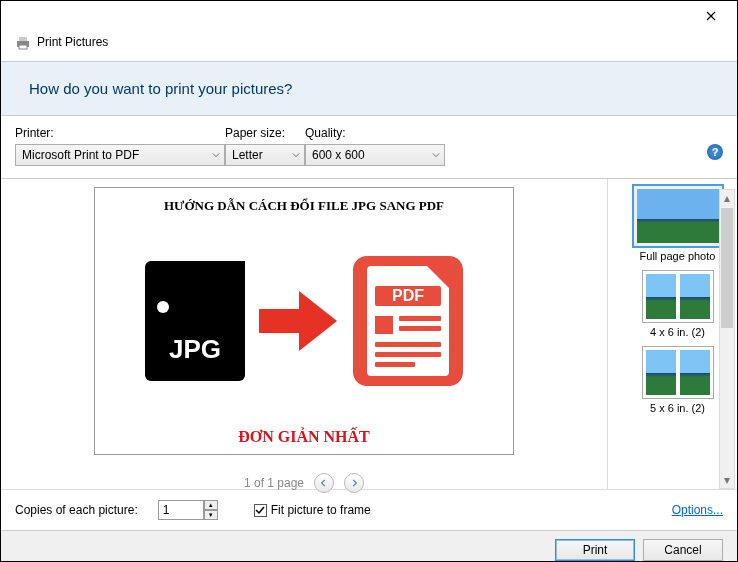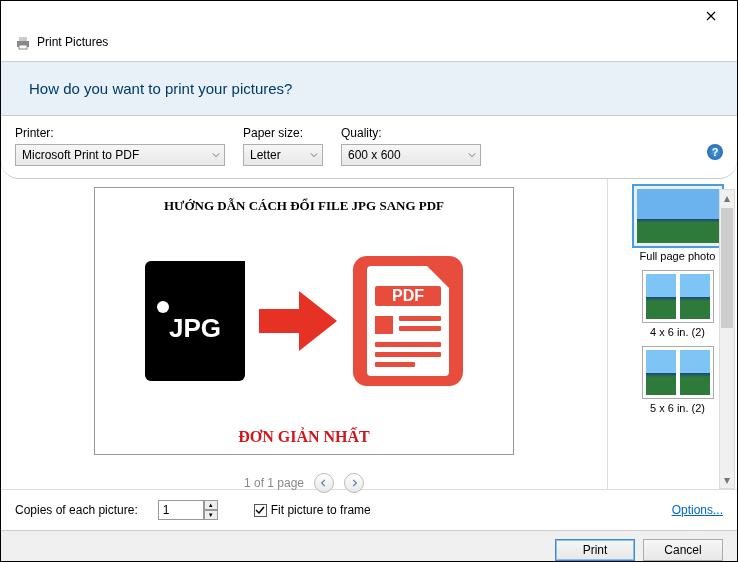--- a/index.html
+++ b/index.html
@@ -5,38 +5,38 @@
 * { box-sizing: border-box; margin: 0; padding: 0; font-family: "Segoe UI", Tahoma, sans-serif; font-size: 12px; }
 body { width: 738px; height: 562px; background: #fff; border: 1px solid #000; position: relative; }
 .titlebar { height: 30px; display: flex; justify-content: flex-end; align-items: center; padding: 0 10px; }
 .close-btn { width: 32px; height: 24px; display: flex; align-items: center; justify-content: center; cursor: pointer; }
 .close-btn svg { width: 10px; height: 10px; }
 .header { display: flex; align-items: flex-start; gap: 6px; padding: 4px 14px 10px; }
 .header-icon { width: 16px; height: 16px; }
 .header-title { font-size: 12px; color: #000; }
 .banner { background: #e8f1f8; border-top: 1px solid #ccc; border-bottom: 1px solid #ccc; padding: 18px 28px; }
 .banner-text { color: #003a6a; font-size: 15px; }
-.controls { display: flex; gap: 18px; padding: 10px 14px 12px; border-bottom: 1px solid #ccc; position: relative; border-radius: 18px; }
+.controls { display: flex; padding: 10px 14px 12px; border-bottom: 1px solid #ccc; position: relative; }
 .control-group { display: flex; flex-direction: column; gap: 4px; }
 .control-label { font-size: 12px; }
 .select { height: 22px; border: 1px solid #adadad; background: linear-gradient(#f6f6f6,#e8e8e8); display: flex; align-items: center; justify-content: space-between; padding: 0 4px 0 6px; cursor: pointer; }
 .select .chev { width: 8px; height: 8px; }
 .printer-sel { width: 210px; }
 .paper-sel { width: 80px; }
 .quality-sel { width: 140px; }
 .help-icon { position: absolute; right: 14px; top: 28px; width: 16px; height: 16px; border-radius: 50%; background: radial-gradient(#4a9be0,#1b5ea8); color: #fff; display: flex; align-items: center; justify-content: center; font-weight: bold; font-size: 11px; cursor: pointer; }
 .main { display: flex; height: 310px; }
 .preview-area { flex: 1; display: flex; flex-direction: column; align-items: center; padding: 8px 0 0; }
 .preview-page { width: 420px; height: 280px; border: 1px solid #999; background: #fff; padding: 8px 20px; display: flex; flex-direction: column; align-items: center; gap: 32px; }
 .preview-title { font-family: "Times New Roman", serif; font-weight: bold; font-size: 13px; margin: 2px 0 6px; }
 .preview-graphic { display: flex; align-items: center; gap: 14px; margin: 4px 0; }
 .jpg-icon { width: 100px; height: 120px; position: relative; }
 .jpg-body { position: absolute; inset: 0; background: #000; border-radius: 6px 0 6px 6px; }
 .jpg-fold3 { position:absolute; top:3px; right:3px; width:24px; height:24px; background:#000; clip-path: polygon(100% 0,100% 100%,0 0); }
-.jpg-txt { position: absolute; top: 52px; left: 0; right: 0; text-align: center; color: #fff; font-weight: 900; font-size: 26px; font-family: Arial, sans-serif; }
+.jpg-txt { position: absolute; top: 73px; left: 0; right: 0; text-align: center; color: #fff; font-weight: 900; font-size: 26px; font-family: Arial, sans-serif; }
 .jpg-notch { position: absolute; top: 40px; left: 12px; width: 12px; height: 12px; background: #fff; border-radius: 50%; }
 .arrow { width: 80px; height: 60px; position: relative; }
 .arrow-body { position: absolute; left: 0; top: 18px; width: 42px; height: 24px; background: #e53224; }
 .arrow-head { position: absolute; left: 40px; top: 0; width: 0; height: 0; border-top: 30px solid transparent; border-bottom: 30px solid transparent; border-left: 38px solid #e53224; }
 .pdf-icon { width: 110px; height: 130px; background: #e74c3c; border-radius: 14px; position: relative; padding: 8px; }
 .pdf-doc { position: absolute; top: 10px; left: 14px; right: 14px; bottom: 10px; background: #fff; border-radius: 4px 4px 4px 4px; }
 .pdf-fold { position: absolute; top: 10px; right: 14px; width: 22px; height: 22px; background: #e74c3c; clip-path: polygon(0 0,100% 100%,100% 0); }
 .pdf-label { position: absolute; top: 30px; left: 22px; right: 22px; background: #e74c3c; color: #fff; text-align: center; font-weight: 900; font-size: 16px; padding: 1px 0; border-radius: 2px; }
 .pdf-lines { position: absolute; top: 60px; left: 22px; right: 22px; display: flex; flex-direction: column; gap: 5px; }
 .pdf-line { height: 5px; background: #e74c3c; border-radius: 1px; }

